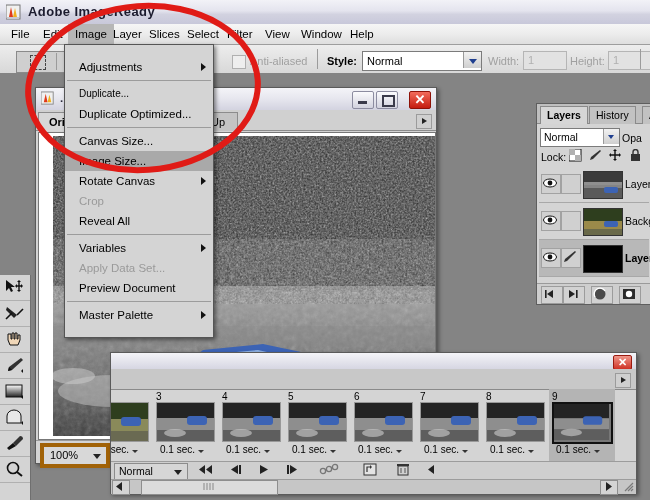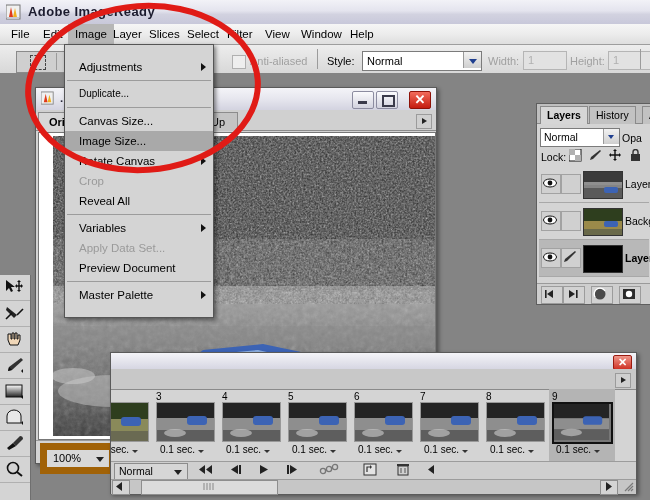--- a/index.html
+++ b/index.html
@@ -43,21 +43,21 @@
     background:linear-gradient(to bottom,#ededed,#d8d8d8);
     border-bottom:1px solid #8e8e8e;
   }
   #tool-preview{left:16px;top:51px;width:48px;height:20px;background:#cfcfcf;border:1px solid #8a8a8a;}
   #tool-preview .inner{position:absolute;left:13px;top:3px;width:14px;height:13px;border:1px dashed #444;}
   #tool-preview .sep{position:absolute;right:8px;top:1px;width:1px;height:17px;background:#9b9b9b;}
   #opt-div1{left:150px;top:49px;width:1px;height:20px;background:#9b9b9b;}
   #aa-check{left:232px;top:55px;width:12px;height:12px;background:#eee;border:1px solid #b0b0b0;}
   #aa-label{left:250px;top:55px;color:#a0a0a0;}
   #opt-div2{left:317px;top:49px;width:1px;height:20px;background:#9b9b9b;}
-  #style-label{left:327px;top:55px;color:#000;font-weight:normal;}
+  #style-label{left:327px;top:55px;color:#000;font-weight:bold;}
   #style-select{
     left:362px;top:51px;width:118px;height:18px;background:#fff;border:1px solid #7b7b7b;
   }
   #style-select .txt{position:absolute;left:4px;top:3px;color:#000;}
   #style-select .arrow{position:absolute;right:0;top:0;width:17px;height:16px;background:linear-gradient(to bottom,#f2f2f2,#cfcfcf);border-left:1px solid #9a9a9a;}
   #style-select .arrow:after{content:"";position:absolute;left:5px;top:7px;border-left:4px solid transparent;border-right:4px solid transparent;border-top:5px solid #1f3f8f;}
   #width-label{left:488px;top:55px;color:#a0a0a0;}
   #width-field{left:523px;top:51px;width:42px;height:17px;background:#e2e2e2;border:1px solid #b5b5b5;}
   #width-field .txt{position:absolute;left:4px;top:2px;color:#b0b0b0;}
   #height-label{left:570px;top:55px;color:#a0a0a0;}
@@ -89,21 +89,21 @@
   #doc-tabs{left:0;top:22px;width:400px;height:20px;background:#d0d0d0;border-bottom:1px solid #8c8c8c;}
   .doc-tab{position:absolute;top:2px;height:18px;line-height:18px;padding:0 12px 0 10px;font-size:11px;color:#000;background:#c4c4c4;border:1px solid #8c8c8c;border-bottom:none;}
   .doc-tab.sel{background:#d7d7d7;font-weight:bold;}
   #tabs-arrow{position:absolute;right:4px;top:4px;width:14px;height:13px;background:#cfcfcf;border:1px solid #9b9b9b;}
   #tabs-arrow:after{content:"";position:absolute;left:5px;top:3px;border-top:3.5px solid transparent;border-bottom:3.5px solid transparent;border-left:5px solid #222;}
 
   #canvas-area{left:2px;top:44px;width:396px;height:306px;background:#fff;border:1px solid #777;overflow:hidden;}
   #photo{position:absolute;left:14px;top:3px;width:382px;height:300px;overflow:hidden;background:#2b2b2b;}
 
   #doc-status{left:0;bottom:0;width:400px;height:22px;background:#d4d4d4;border-top:1px solid #9a9a9a;}
-  #zoom-box{left:4px;top:2px;width:62px;height:17px;background:#d8d8d8;border:7px solid #a16207;}
+  #zoom-box{left:4px;top:2px;width:62px;height:17px;background:#d8d8d8;border:4px solid #a16207;}
   #zoom-box .txt{position:absolute;left:6px;top:2px;font-size:11px;}
   #zoom-box .arrow{position:absolute;right:5px;top:7px;border-left:4px solid transparent;border-right:4px solid transparent;border-top:5px solid #222;}
 
   
   #layers-panel{left:536px;top:103px;width:114px;height:200px;background:#d4d4d4;border:1px solid #5e5e5e;}
   #lp-tabs{left:0;top:0;width:114px;height:19px;background:#bfbfbf;border-bottom:1px solid #8a8a8a;}
   .lp-tab{position:absolute;top:2px;height:17px;line-height:17px;padding:0 6px;font-size:10.5px;background:#c2c2c2;border:1px solid #8a8a8a;border-bottom:none;}
   .lp-tab.sel{background:#d6d6d6;font-weight:bold;}
   #lp-mode{left:3px;top:24px;width:78px;height:17px;background:#fff;border:1px solid #7b7b7b;}
   #lp-mode .txt{position:absolute;left:3px;top:2px;font-size:10.5px;}
@@ -640,20 +640,21 @@
     </div>
   </div>
 
   <div class="abs" id="image-menu" style="left:64px;top:44px;width:148px;background:#d4d4d4;border:1px solid #555;box-shadow:2px 2px 4px rgba(0,0,0,.45);padding:12px 0;">
     <div style="position:relative;height:20px;line-height:20px;padding-left:14px;font-size:11.5px;">
       <span>Adjustments</span>
       <span style="position:absolute;right:7px;top:6px;border-top:4px solid transparent;border-bottom:4px solid transparent;border-left:5px solid #111;"></span>
     </div>
     <div style="height:1px;background:#9c9c9c;margin:3px 2px;"></div>
     <div style="height:20px;line-height:20px;padding-left:14px;font-size:10px;">Duplicate...</div>
+    <div style="height:20px;line-height:20px;padding-left:14px;font-size:11.5px;">Duplicate Optimized...</div>
     <div style="height:1px;background:#9c9c9c;margin:3px 2px;"></div>
     <div style="height:20px;line-height:20px;padding-left:14px;font-size:11.5px;">Canvas Size...</div>
     <div style="height:20px;line-height:20px;padding-left:14px;font-size:11.5px;background:#a9a9a9;">Image Size...</div>
     <div style="position:relative;height:20px;line-height:20px;padding-left:14px;font-size:11.5px;">
       <span>Rotate Canvas</span>
       <span style="position:absolute;right:7px;top:6px;border-top:4px solid transparent;border-bottom:4px solid transparent;border-left:5px solid #111;"></span>
     </div>
     <div style="height:20px;line-height:20px;padding-left:14px;font-size:11.5px;color:#9a9a9a;">Crop</div>
     <div style="height:20px;line-height:20px;padding-left:14px;font-size:11.5px;">Reveal All</div>
     <div style="height:1px;background:#9c9c9c;margin:3px 2px;"></div>

